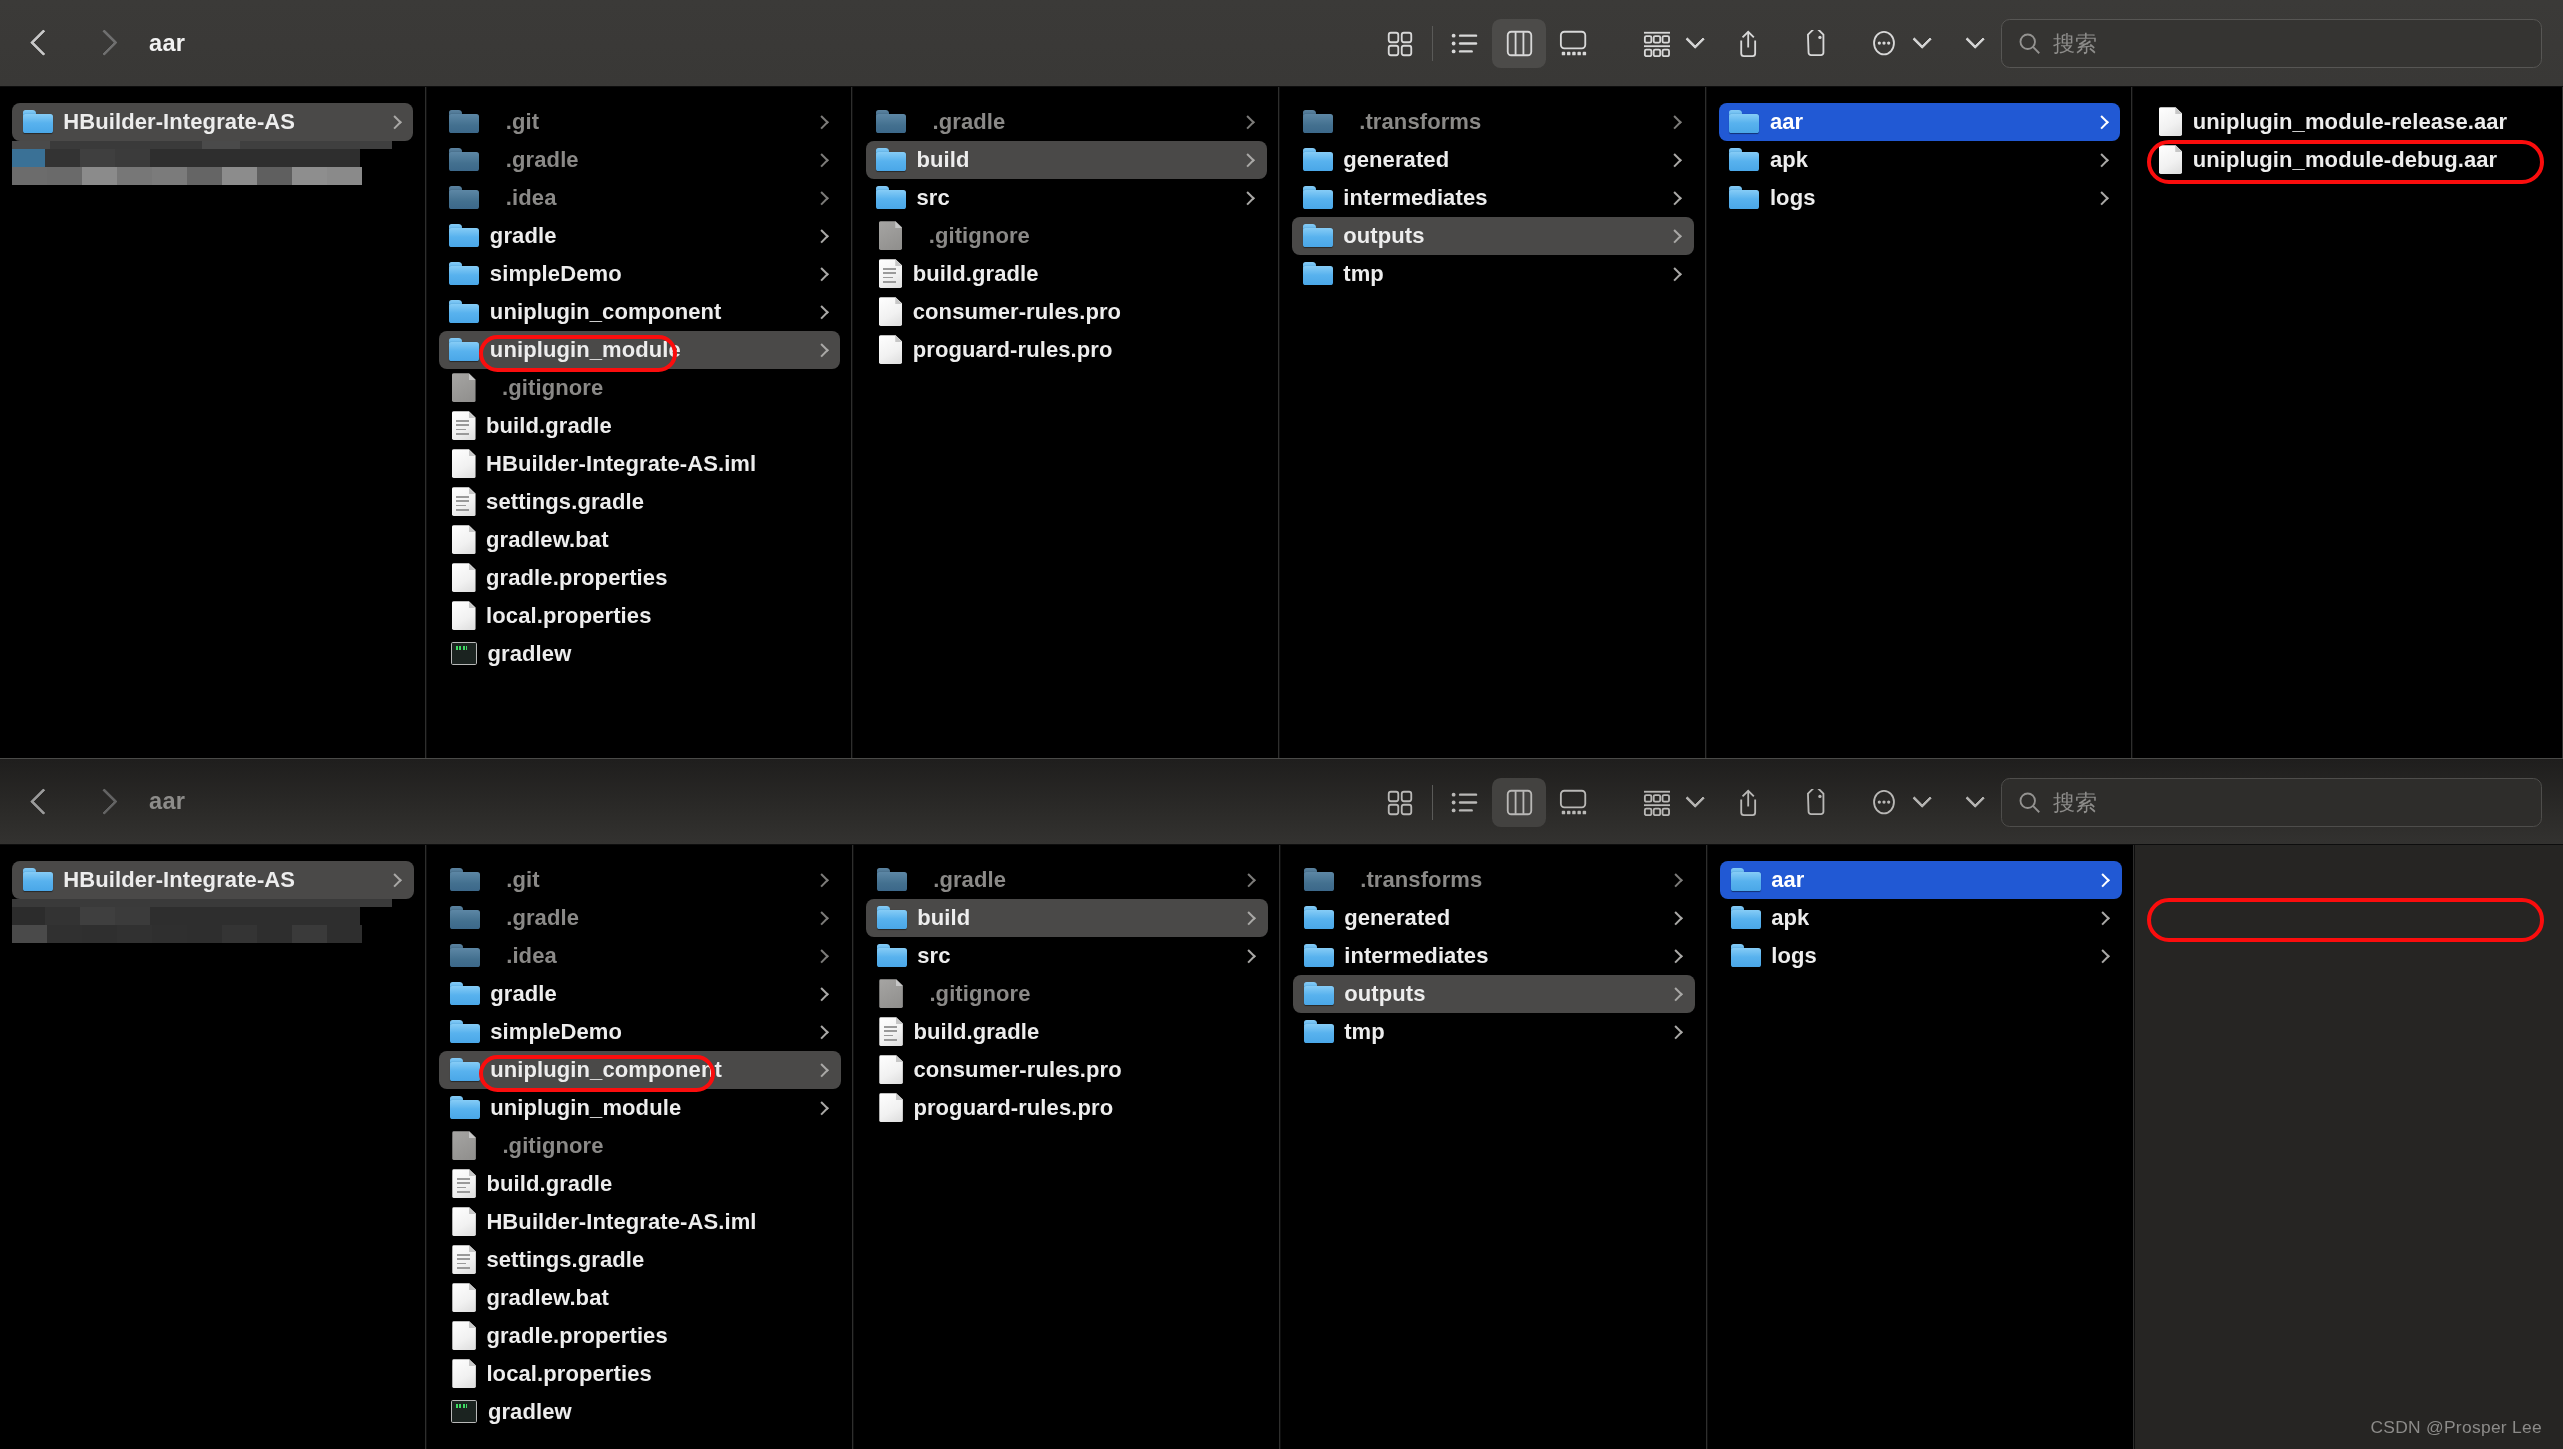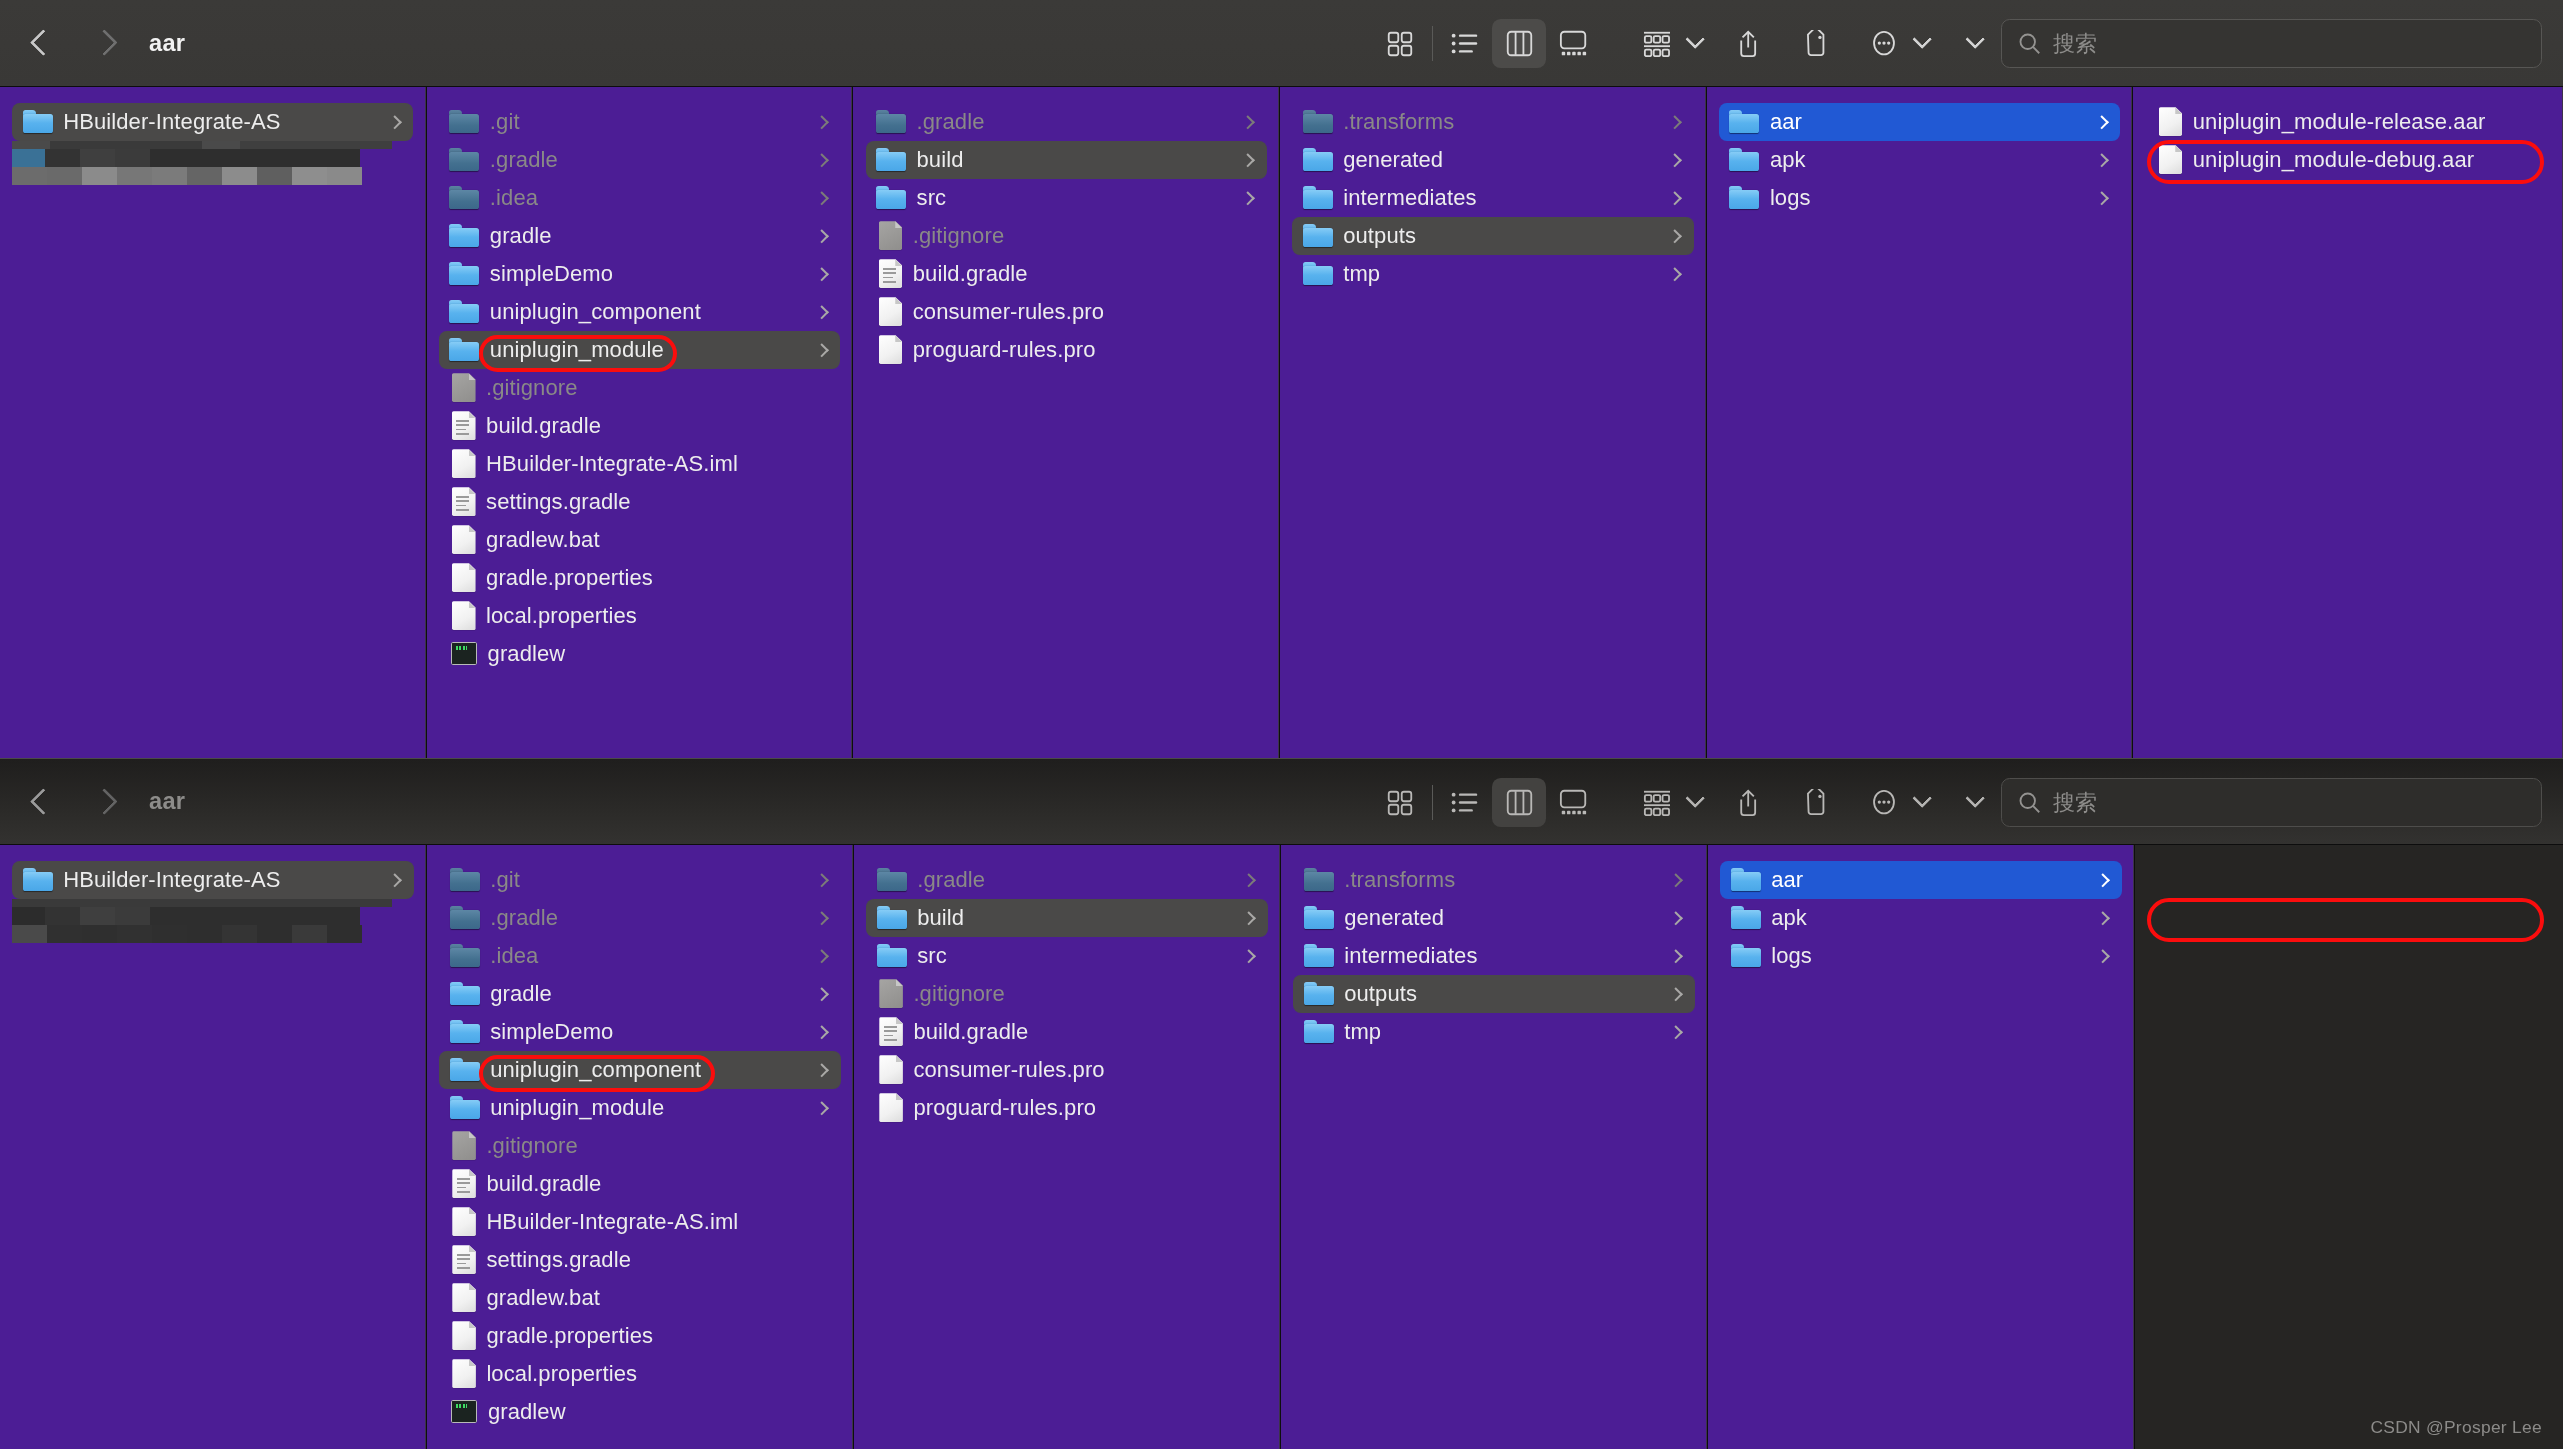--- a/index.html
+++ b/index.html
@@ -83,38 +83,39 @@
   
   .columns { display: flex; width: 100%; background: #262523; }
   .win1 .columns { height: 671px; }
   .win2 .columns { height: 604px; }
 
   .col {
     position: relative; height: 100%;
     border-right: 0.9px solid #0e0e0e;
     box-shadow: inset -1.7px 0 0 -0.9px #3a3a38;
     padding-top: 15.7px;
-    background: #4c1d95;
+    background: #000000;
     overflow: hidden;
+    font-weight: bold;
   }
   .col.c-side { width: 427px; }
   .col.c2 { width: 427px; }
   .col.c3 { width: 427px; }
   .col.c4 { width: 427px; }
   .col.c5 { width: 427px; }
   .col.c6 { width: 430px; border-right: none; }
 
   .row {
     position: relative;
     height: 38px; margin: 0 12.2px; border-radius: 7.9px;
     display: flex; align-items: center; padding: 0 10.5px 0 10.5px;
     gap: 10.5px;
   }
   .row .label { font-size: 22px; color: #ededed; white-space: nowrap; letter-spacing: 0.1px; }
-  .row.dim .label { color: #8a8987; }
+  .row.dim .label { color: #8a8987; margin-left: 16px; }
   .row.sel-gray { background: #4a4948; }
   .row.sel-blue { background: #2159d4; }
   .row.sel-blue .label { color: #ffffff; }
   .row .disc {
     position: absolute; right: 14px; top: 50%; transform: translateY(-50%);
     width: 9.6px; height: 9.6px;
     border-right: 2.3px solid #a9a8a6; border-top: 2.3px solid #a9a8a6;
     transform: translateY(-50%) rotate(45deg);
   }
   .row.dim .disc { border-color: #7c7b79; }

